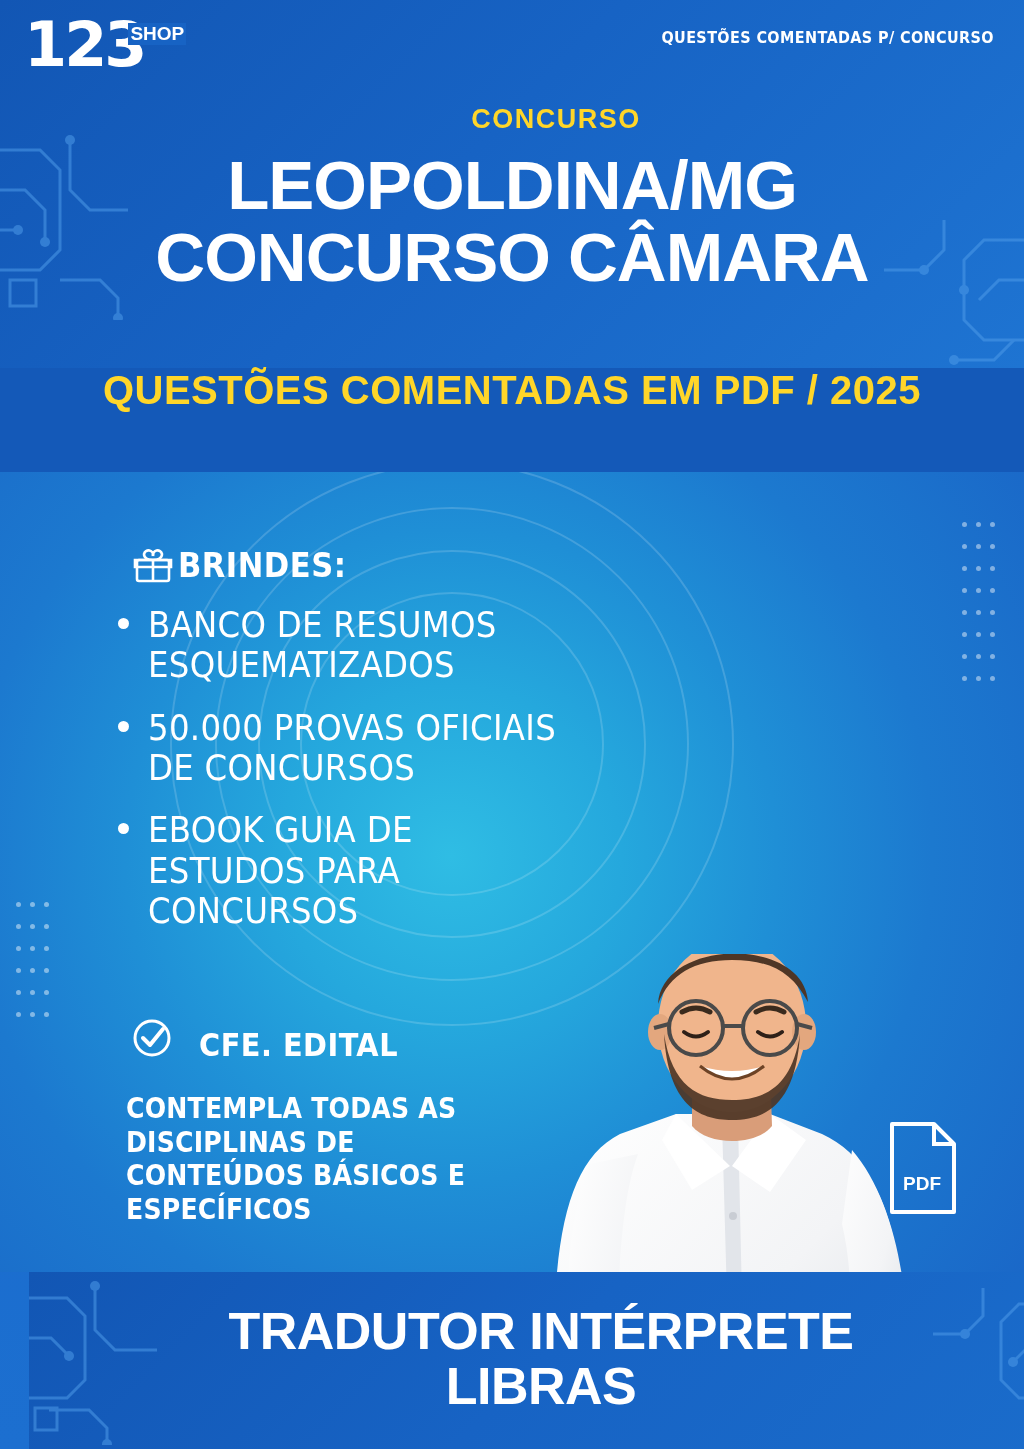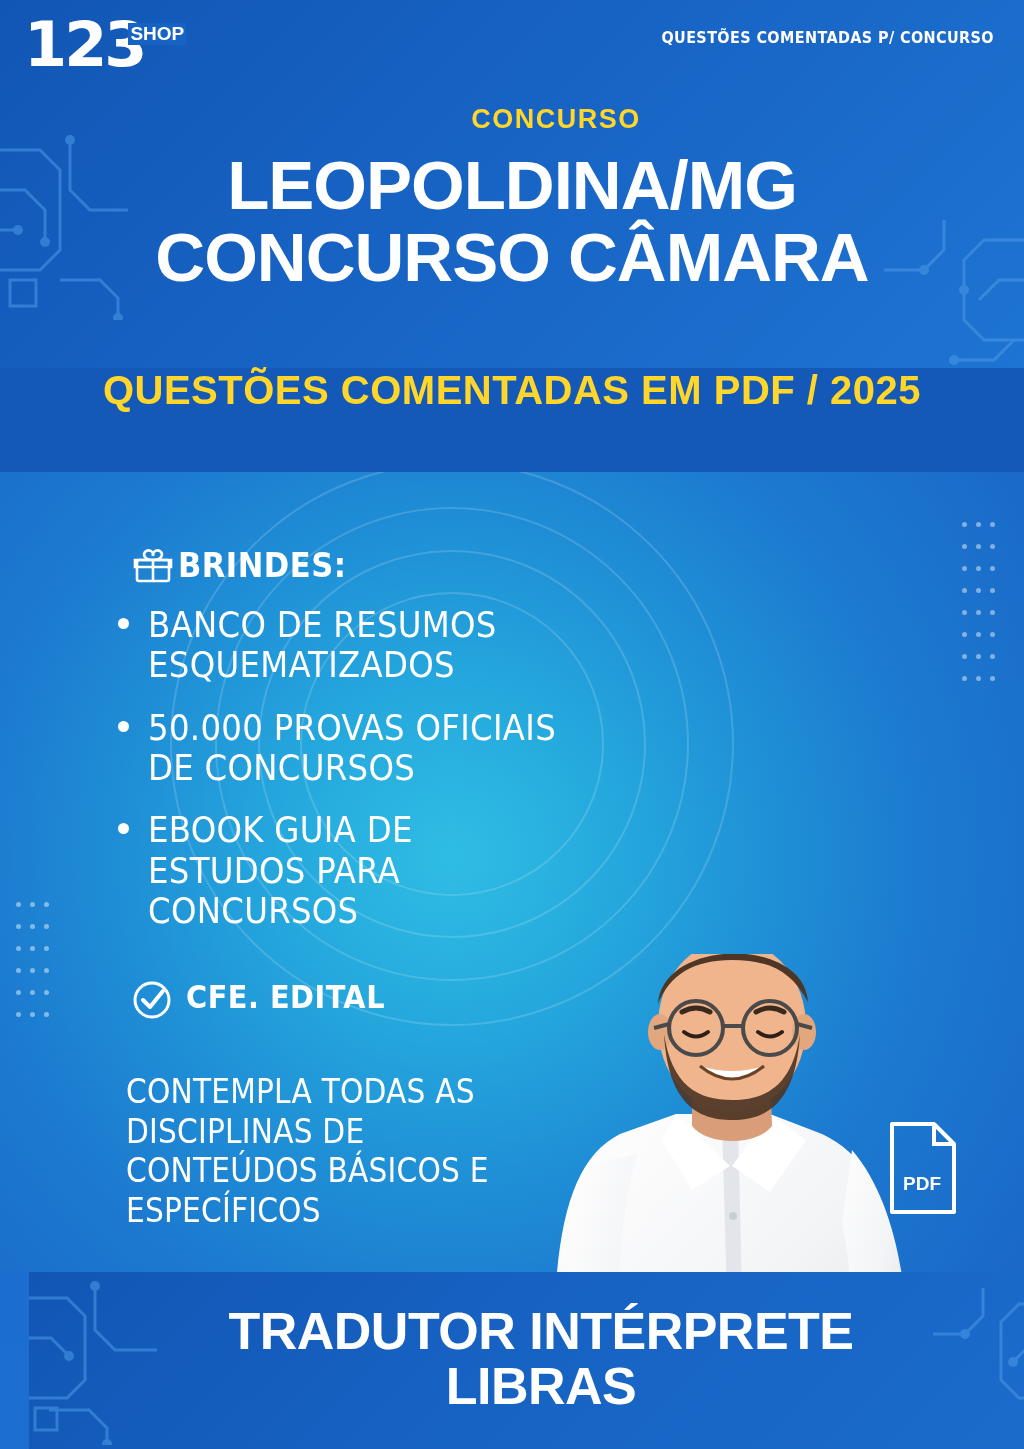--- a/index.html
+++ b/index.html
@@ -184,41 +184,41 @@
     top: 13px;
     width: 11px;
     height: 11px;
     border-radius: 50%;
     background: #ffffff;
   }
 
   .cfe-head {
     position: absolute;
     left: 130px;
-    top: 506px;
+    top: 544px;
     display: flex;
-    align-items: flex-start;
-    gap: 12px;
+    align-items: flex-end;
+    gap: 25px;
     z-index: 4;
   }
   .cfe-head .txt {
     color: #ffffff;
     font-size: 32px;
     font-weight: bold;
     letter-spacing: 0.5px;
     font-family: "DejaVu Sans Condensed", "Liberation Sans", sans-serif;
   }
   .cfe-note {
     position: absolute;
     left: 126px;
-    top: 600px;
+    top: 620px;
     width: 400px;
     color: #ffffff;
-    font-size: 33px;
-    font-weight: normal;
+    font-size: 28px;
+    font-weight: bold;
     line-height: 1.2;
     letter-spacing: 0.2px;
     z-index: 4;
     font-family: "DejaVu Sans Condensed", "Liberation Sans", sans-serif;
     text-transform: uppercase;
   }
 
   
   .person {
     position: absolute;

